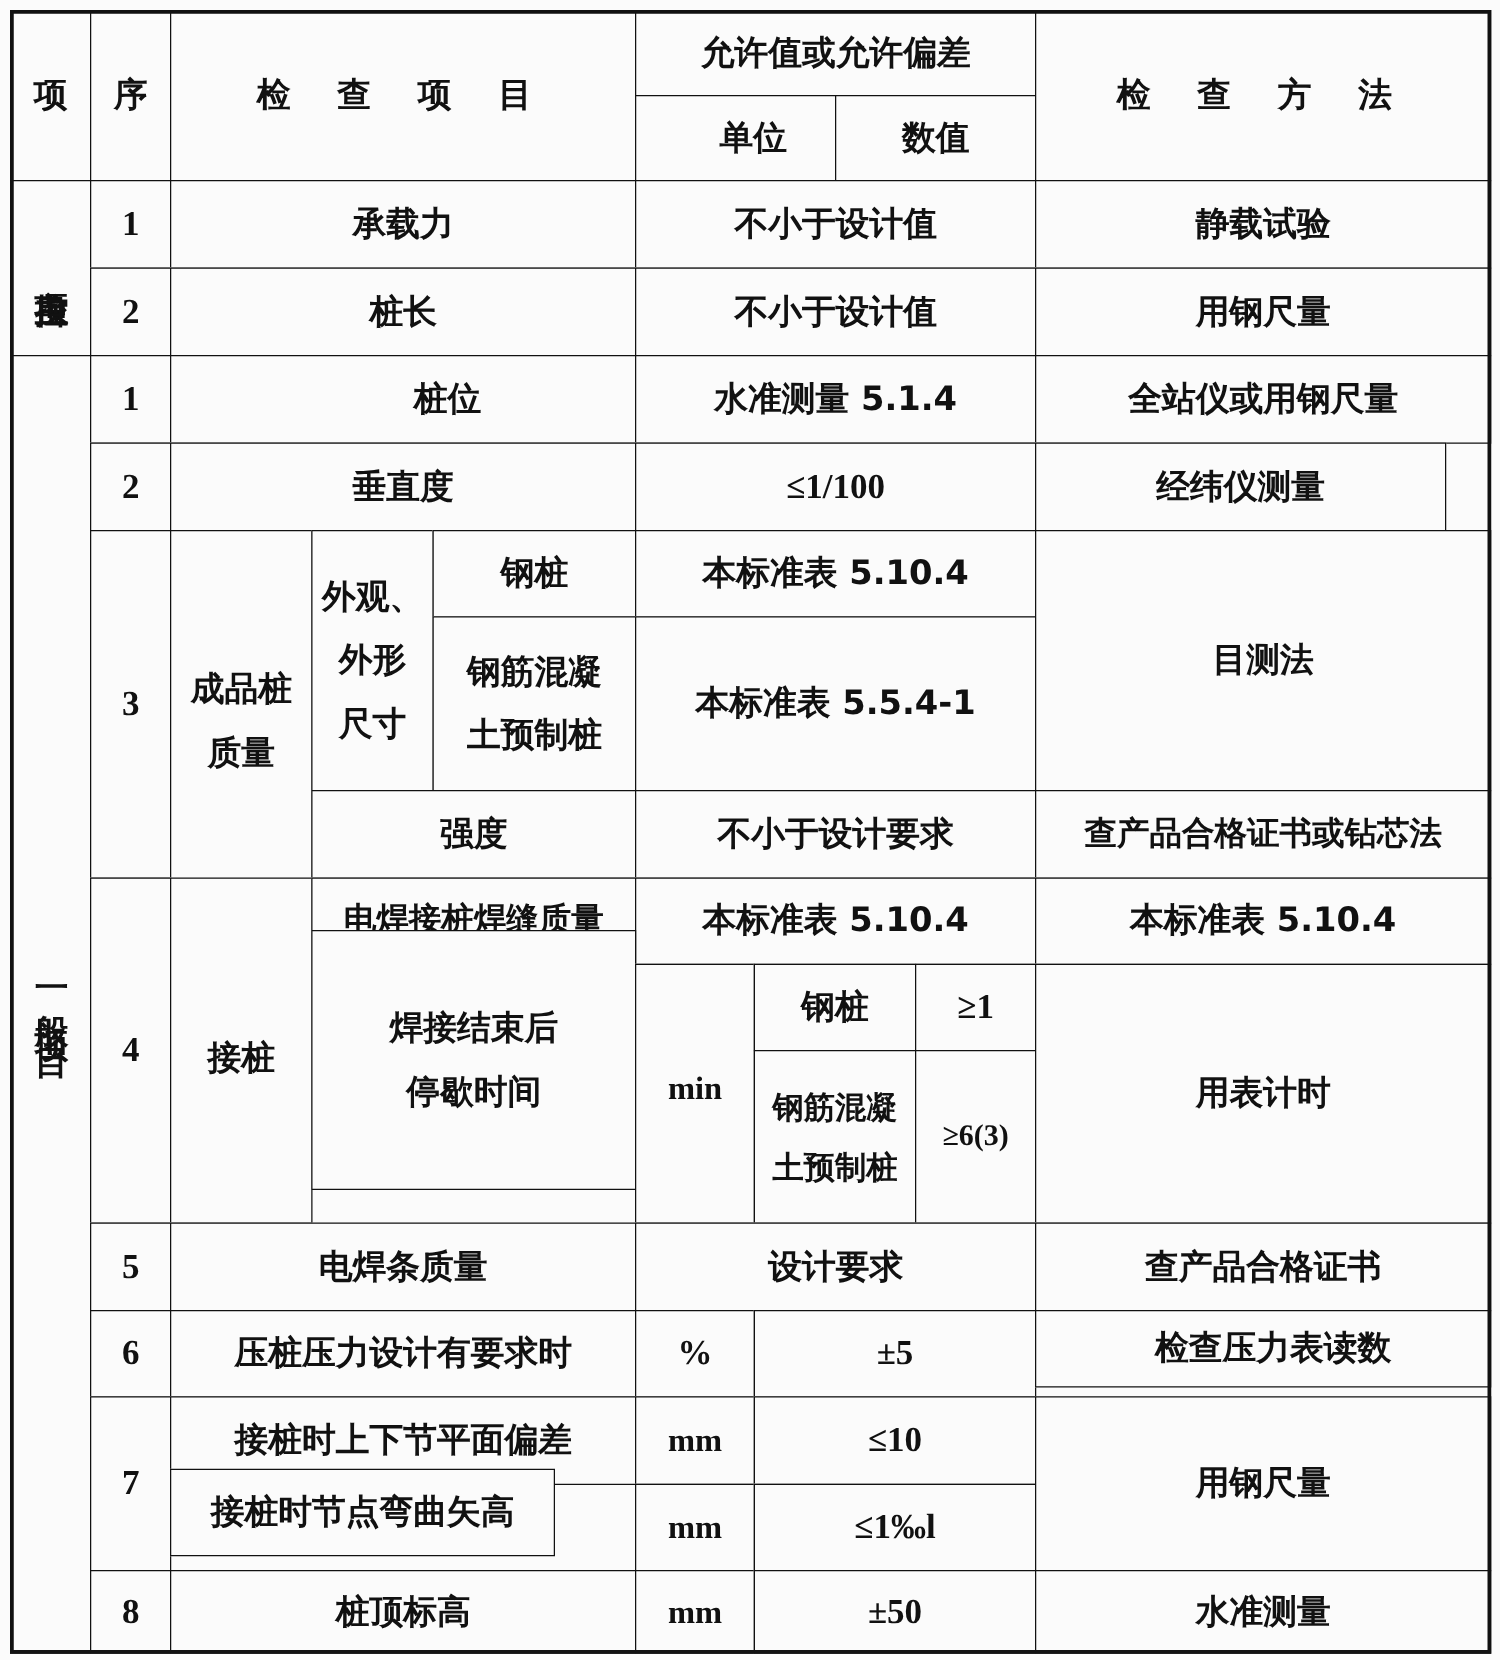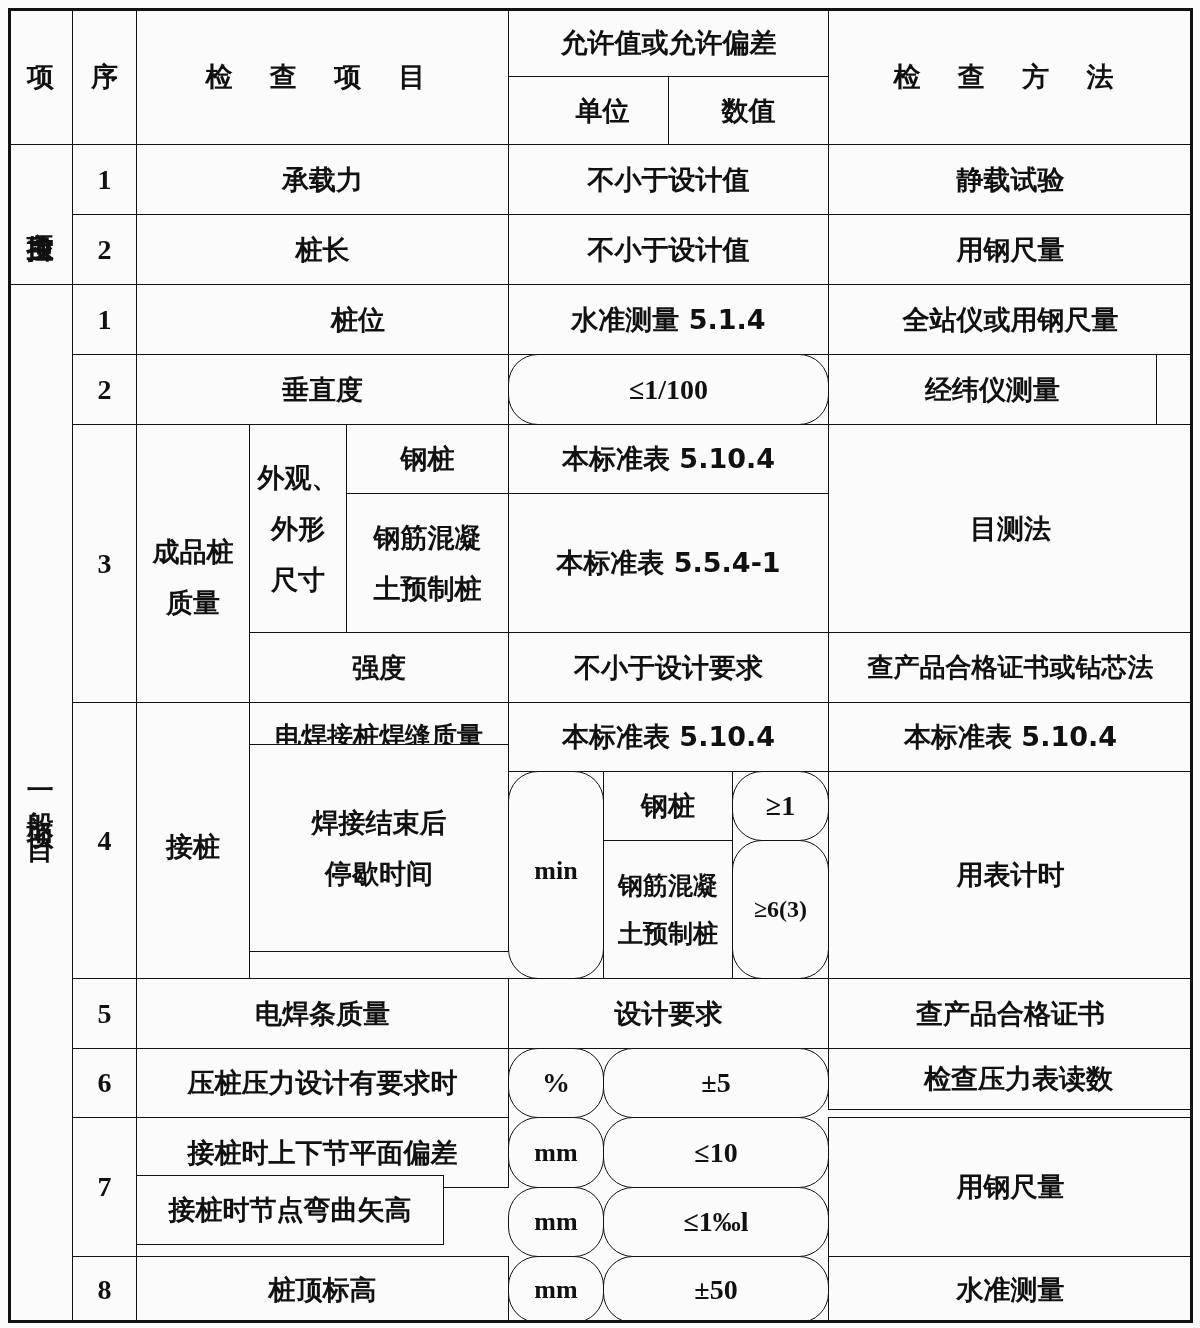--- a/index.html
+++ b/index.html
@@ -5,21 +5,21 @@
   html, body { margin: 0; padding: 0; background: #fbfbfb; }
   body { width: 1200px; height: 1328px; position: relative; overflow: hidden;
          font-family: "DejaVu Sans", "Liberation Sans", sans-serif; color: #111; }
   .tbl { position: absolute; left: 0; top: 0; width: 1200px; height: 1328px; }
   .c { position: absolute; box-sizing: border-box; display: flex; align-items: center;
        justify-content: center; text-align: center; font-weight: bold; font-size: 27px;
        line-height: 1.9; border: 1.5px solid #111; background: #fbfbfb; }
   .frame { position: absolute; left: 8px; top: 8px; width: 1185px; height: 1315px;
            border: 3px solid #111; box-sizing: border-box; pointer-events: none; }
   .num { font-family: "Liberation Serif", "DejaVu Serif", serif; font-size: 28px; }
-  .ser { font-family: "Liberation Serif", "DejaVu Serif", serif; font-weight: bold; border-radius: 30px; }
+  .ser { font-family: "Liberation Serif", "DejaVu Serif", serif; font-weight: bold; }
   .vert { writing-mode: vertical-rl; text-orientation: upright; letter-spacing: 2px; }
   .sp { letter-spacing: 14px; }
   .multi { white-space: pre-line; }
 </style>
 </head>
 <body>
 
 <div class="tbl">
 
   <div class="c" style="left:8px;top:8px;width:65px;height:137px;">项</div>

